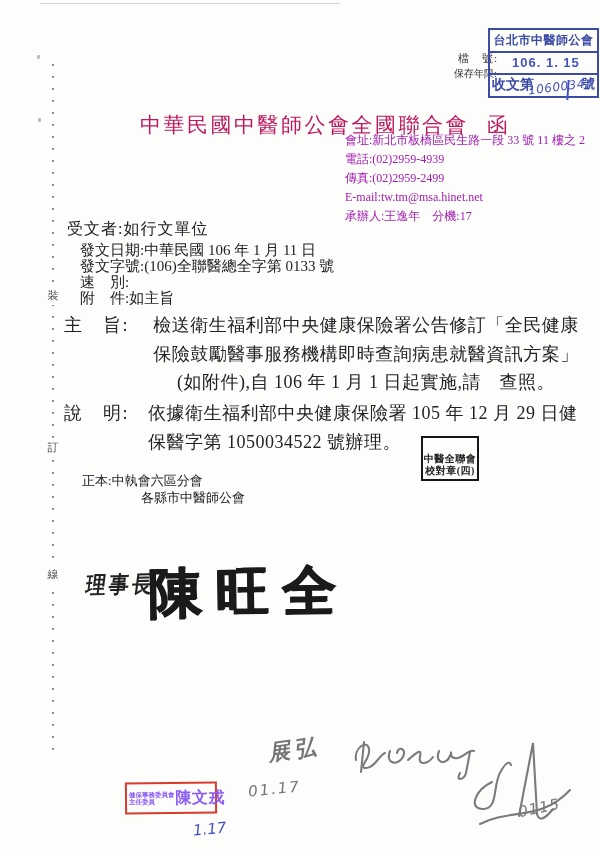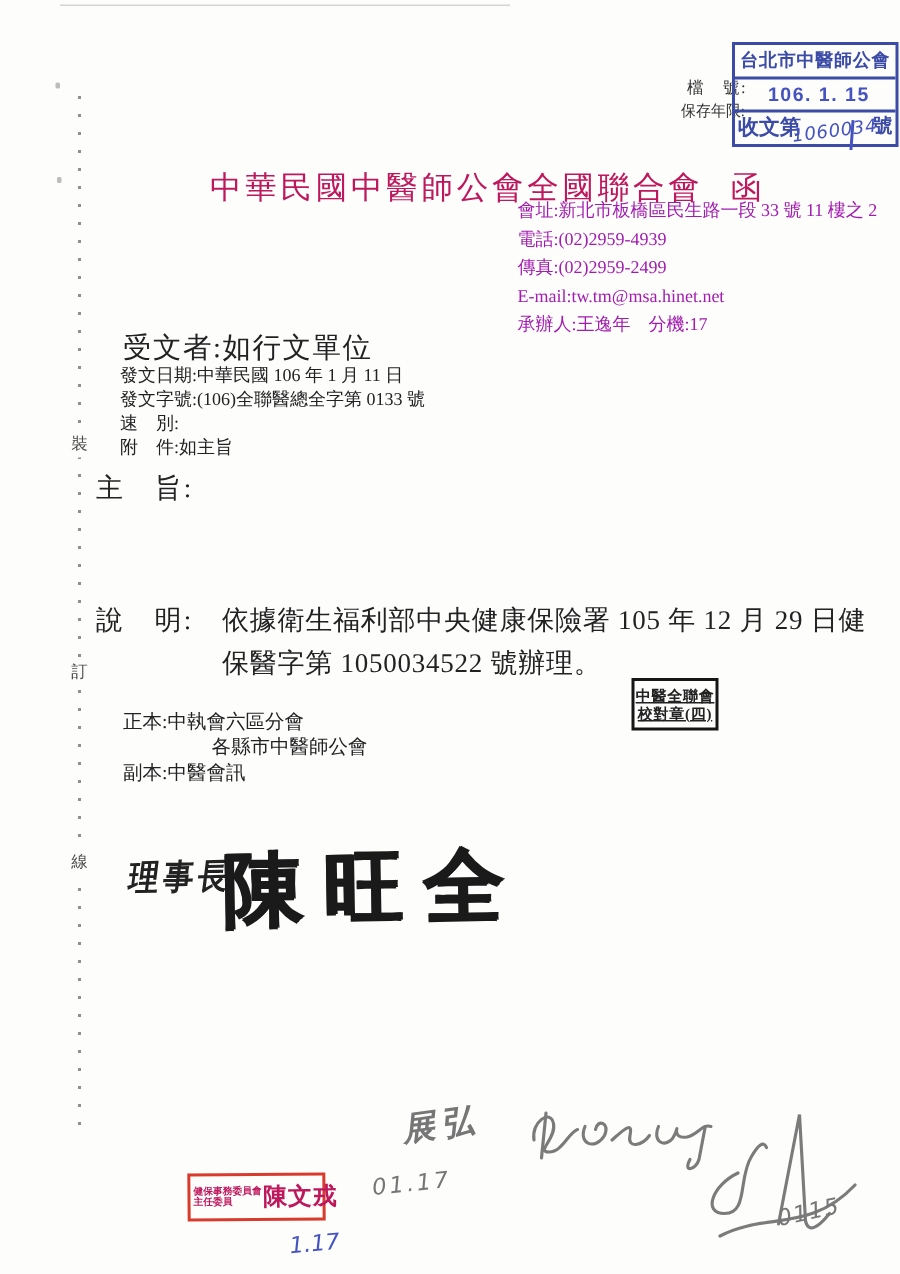--- a/index.html
+++ b/index.html
@@ -32,46 +32,46 @@
   .rs-number{position:absolute;left:38px;top:50px;color:#4553c0;font-size:12px;font-style:italic;
     transform:rotate(-7deg);letter-spacing:.5px;}
   .rs-tail{position:absolute;left:77px;top:50px;width:1.5px;height:20px;background:#4553c0;transform:rotate(4deg);}
 
   
   .doc-title{left:140px;top:111px;font-size:21px;letter-spacing:2.5px;color:#be185d;}
   .doc-type{margin-left:18px;}
 
   .contact{left:345px;top:131px;font-size:12px;line-height:19px;color:#a21caf;}
 
-  .recipient{left:82px;top:219px;font-size:19px;letter-spacing:1px;}
-  .meta{left:80px;top:243px;font-size:12px;line-height:15.9px;}
+  .recipient{left:67px;top:219px;font-size:16px;letter-spacing:1px;}
+  .meta{left:80px;top:243px;font-size:15px;line-height:15.9px;}
 
   .para{font-size:18px;line-height:28.5px;letter-spacing:.5px;}
   .para-label{position:absolute;left:0;top:0;letter-spacing:1.5px;}
   .para-body{margin-left:84px;}
   .subject{left:64px;top:311px;width:520px;text-align:center;}
   .descr{left:64px;top:399px;width:520px;}
 
-  .proof-stamp{left:421px;top:452px;width:54px;height:26px;border:2px solid #161616;
+  .proof-stamp{left:421px;top:436px;width:54px;height:26px;border:2px solid #161616;
     font-size:10px;font-weight:700;line-height:11.5px;text-align:center;letter-spacing:.5px;
-    padding-top:5px;background:#fdfdfc;text-decoration:underline;}
+    padding-top:15px;background:#fdfdfc;}
 
   .copies{left:82px;top:472px;font-size:13px;line-height:17px;}
   .copies .cont{margin-left:59px;}
   .copy-row{white-space:nowrap;}
 
   .sig-title{left:86px;top:572px;font-size:20px;font-weight:700;letter-spacing:3px;
     transform:skewX(-8deg) scaleY(1.15) rotate(-1deg);transform-origin:left;}
   .sig-name{left:148px;top:556px;font-size:54px;font-weight:900;letter-spacing:13px;color:#1a1a1a;
     transform:rotate(-1deg);text-shadow:1.2px 0 currentColor,0 1px currentColor;
     font-family:"Liberation Serif",serif;}
 
   
   .committee-stamp{left:125px;top:782px;width:88px;height:28px;border:2px solid #d93a2c;
-    color:#be185d;display:flex;align-items:center;transform:rotate(-.5deg);}
+    color:#8b5cf6;display:flex;align-items:center;transform:rotate(-.5deg);}
   .cs-left{display:flex;flex-direction:column;font-size:6.5px;line-height:7px;font-weight:700;
     padding:0 1px 0 2px;white-space:nowrap;}
   .cs-name{font-size:16px;font-weight:800;letter-spacing:.5px;white-space:nowrap;}
   .ink-blue{color:#4553c0;}
   .pencil{color:#767676;}
   .hand{font-style:italic;font-family:"DejaVu Sans",sans-serif;}
   .blue-date{left:193px;top:820px;font-size:15px;transform:rotate(-5deg);}
   .pencil-name{left:268px;top:735px;font-size:22px;font-weight:600;transform:rotate(-8deg);letter-spacing:4px;}
   .pencil-date{left:248px;top:780px;font-size:15px;transform:rotate(-6deg);letter-spacing:2px;}
   .scrawl{left:340px;top:730px;}
@@ -120,39 +120,43 @@
   <div class="abs recipient">受文者:如行文單位</div>
   <div class="abs meta">
     <div>發文日期:中華民國 106 年 1 月 11 日</div>
     <div>發文字號:(106)全聯醫總全字第 0133 號</div>
     <div>速　別:</div>
     <div>附　件:如主旨</div>
   </div>
 
   <div class="abs para subject">
     <span class="para-label">主　旨:</span>
+    <div class="para-body">
+      <div>檢送衛生福利部中央健康保險署公告修訂「全民健康</div>
+      <div>保險鼓勵醫事服務機構即時查詢病患就醫資訊方案」</div>
+      <div>(如附件),自 106 年 1 月 1 日起實施,請　查照。</div>
+    </div>
   </div>
 
   <div class="abs para descr">
     <span class="para-label">說　明:</span>
     <div class="para-body">
       <div>依據衛生福利部中央健康保險署 105 年 12 月 29 日健</div>
       <div>保醫字第 1050034522 號辦理。</div>
     </div>
   </div>
 
   <div class="abs proof-stamp">
     <div>中醫全聯會</div>
     <div>校對章(四)</div>
   </div>
 
   <div class="abs copies">
     <div class="copy-row"><span>正本:</span><span>中執會六區分會</span></div>
     <div class="cont">各縣市中醫師公會</div>
-    <div class="copy-row"><span>副本:</span><span>中醫會訊</span></div>
   </div>
 
   <div class="abs sig-title">理事長</div>
   <div class="abs sig-name">陳旺全</div>
 
   <div class="abs committee-stamp">
     <div class="cs-left">
       <span>健保事務委員會</span>
       <span>主任委員</span>
     </div>

